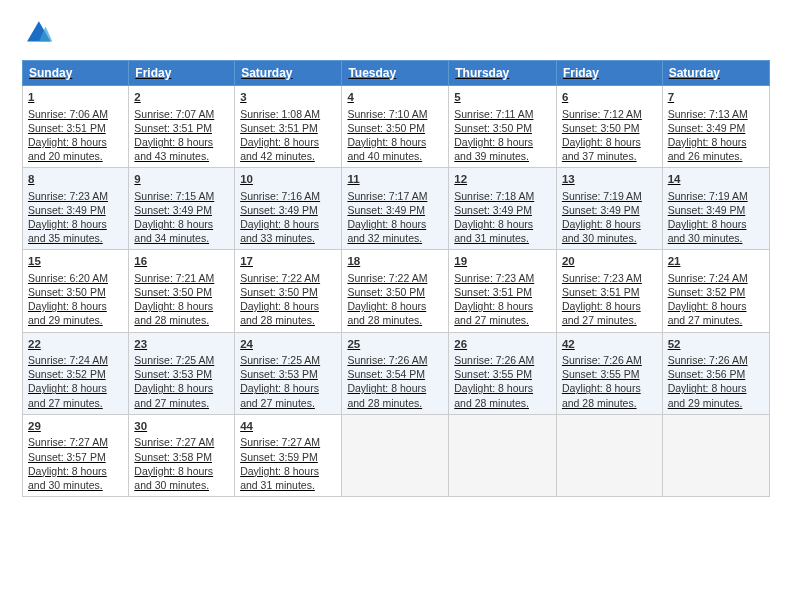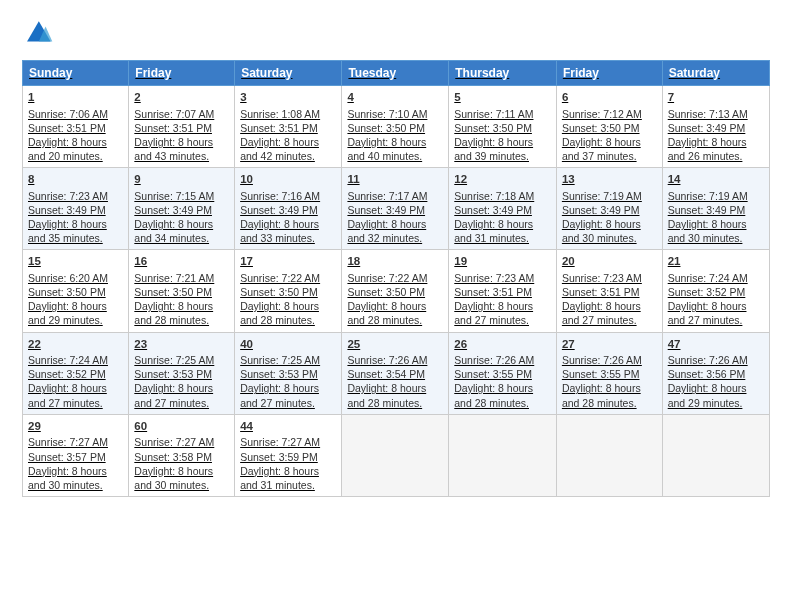--- a/index.html
+++ b/index.html
@@ -287,65 +287,65 @@
             <div>and 27 minutes.</div>
           </td>
           <td>
             <span class="day-num">23</span>
             <div>Sunrise: 7:25 AM</div>
             <div>Sunset: 3:53 PM</div>
             <div>Daylight: 8 hours</div>
             <div>and 27 minutes.</div>
           </td>
           <td>
-            <span class="day-num">40</span>
+            <span class="day-num">24</span>
             <div>Sunrise: 7:25 AM</div>
             <div>Sunset: 3:53 PM</div>
             <div>Daylight: 8 hours</div>
             <div>and 27 minutes.</div>
           </td>
           <td>
             <span class="day-num">25</span>
             <div>Sunrise: 7:26 AM</div>
             <div>Sunset: 3:54 PM</div>
             <div>Daylight: 8 hours</div>
             <div>and 28 minutes.</div>
           </td>
           <td>
             <span class="day-num">26</span>
             <div>Sunrise: 7:26 AM</div>
             <div>Sunset: 3:55 PM</div>
             <div>Daylight: 8 hours</div>
             <div>and 28 minutes.</div>
           </td>
           <td>
-            <span class="day-num">27</span>
+            <span class="day-num">42</span>
             <div>Sunrise: 7:26 AM</div>
             <div>Sunset: 3:55 PM</div>
             <div>Daylight: 8 hours</div>
             <div>and 28 minutes.</div>
           </td>
           <td>
-            <span class="day-num">47</span>
+            <span class="day-num">52</span>
             <div>Sunrise: 7:26 AM</div>
             <div>Sunset: 3:56 PM</div>
             <div>Daylight: 8 hours</div>
             <div>and 29 minutes.</div>
           </td>
         </tr>
         <tr>
           <td>
             <span class="day-num">29</span>
             <div>Sunrise: 7:27 AM</div>
             <div>Sunset: 3:57 PM</div>
             <div>Daylight: 8 hours</div>
             <div>and 30 minutes.</div>
           </td>
           <td>
-            <span class="day-num">60</span>
+            <span class="day-num">30</span>
             <div>Sunrise: 7:27 AM</div>
             <div>Sunset: 3:58 PM</div>
             <div>Daylight: 8 hours</div>
             <div>and 30 minutes.</div>
           </td>
           <td>
             <span class="day-num">44</span>
             <div>Sunrise: 7:27 AM</div>
             <div>Sunset: 3:59 PM</div>
             <div>Daylight: 8 hours</div>

